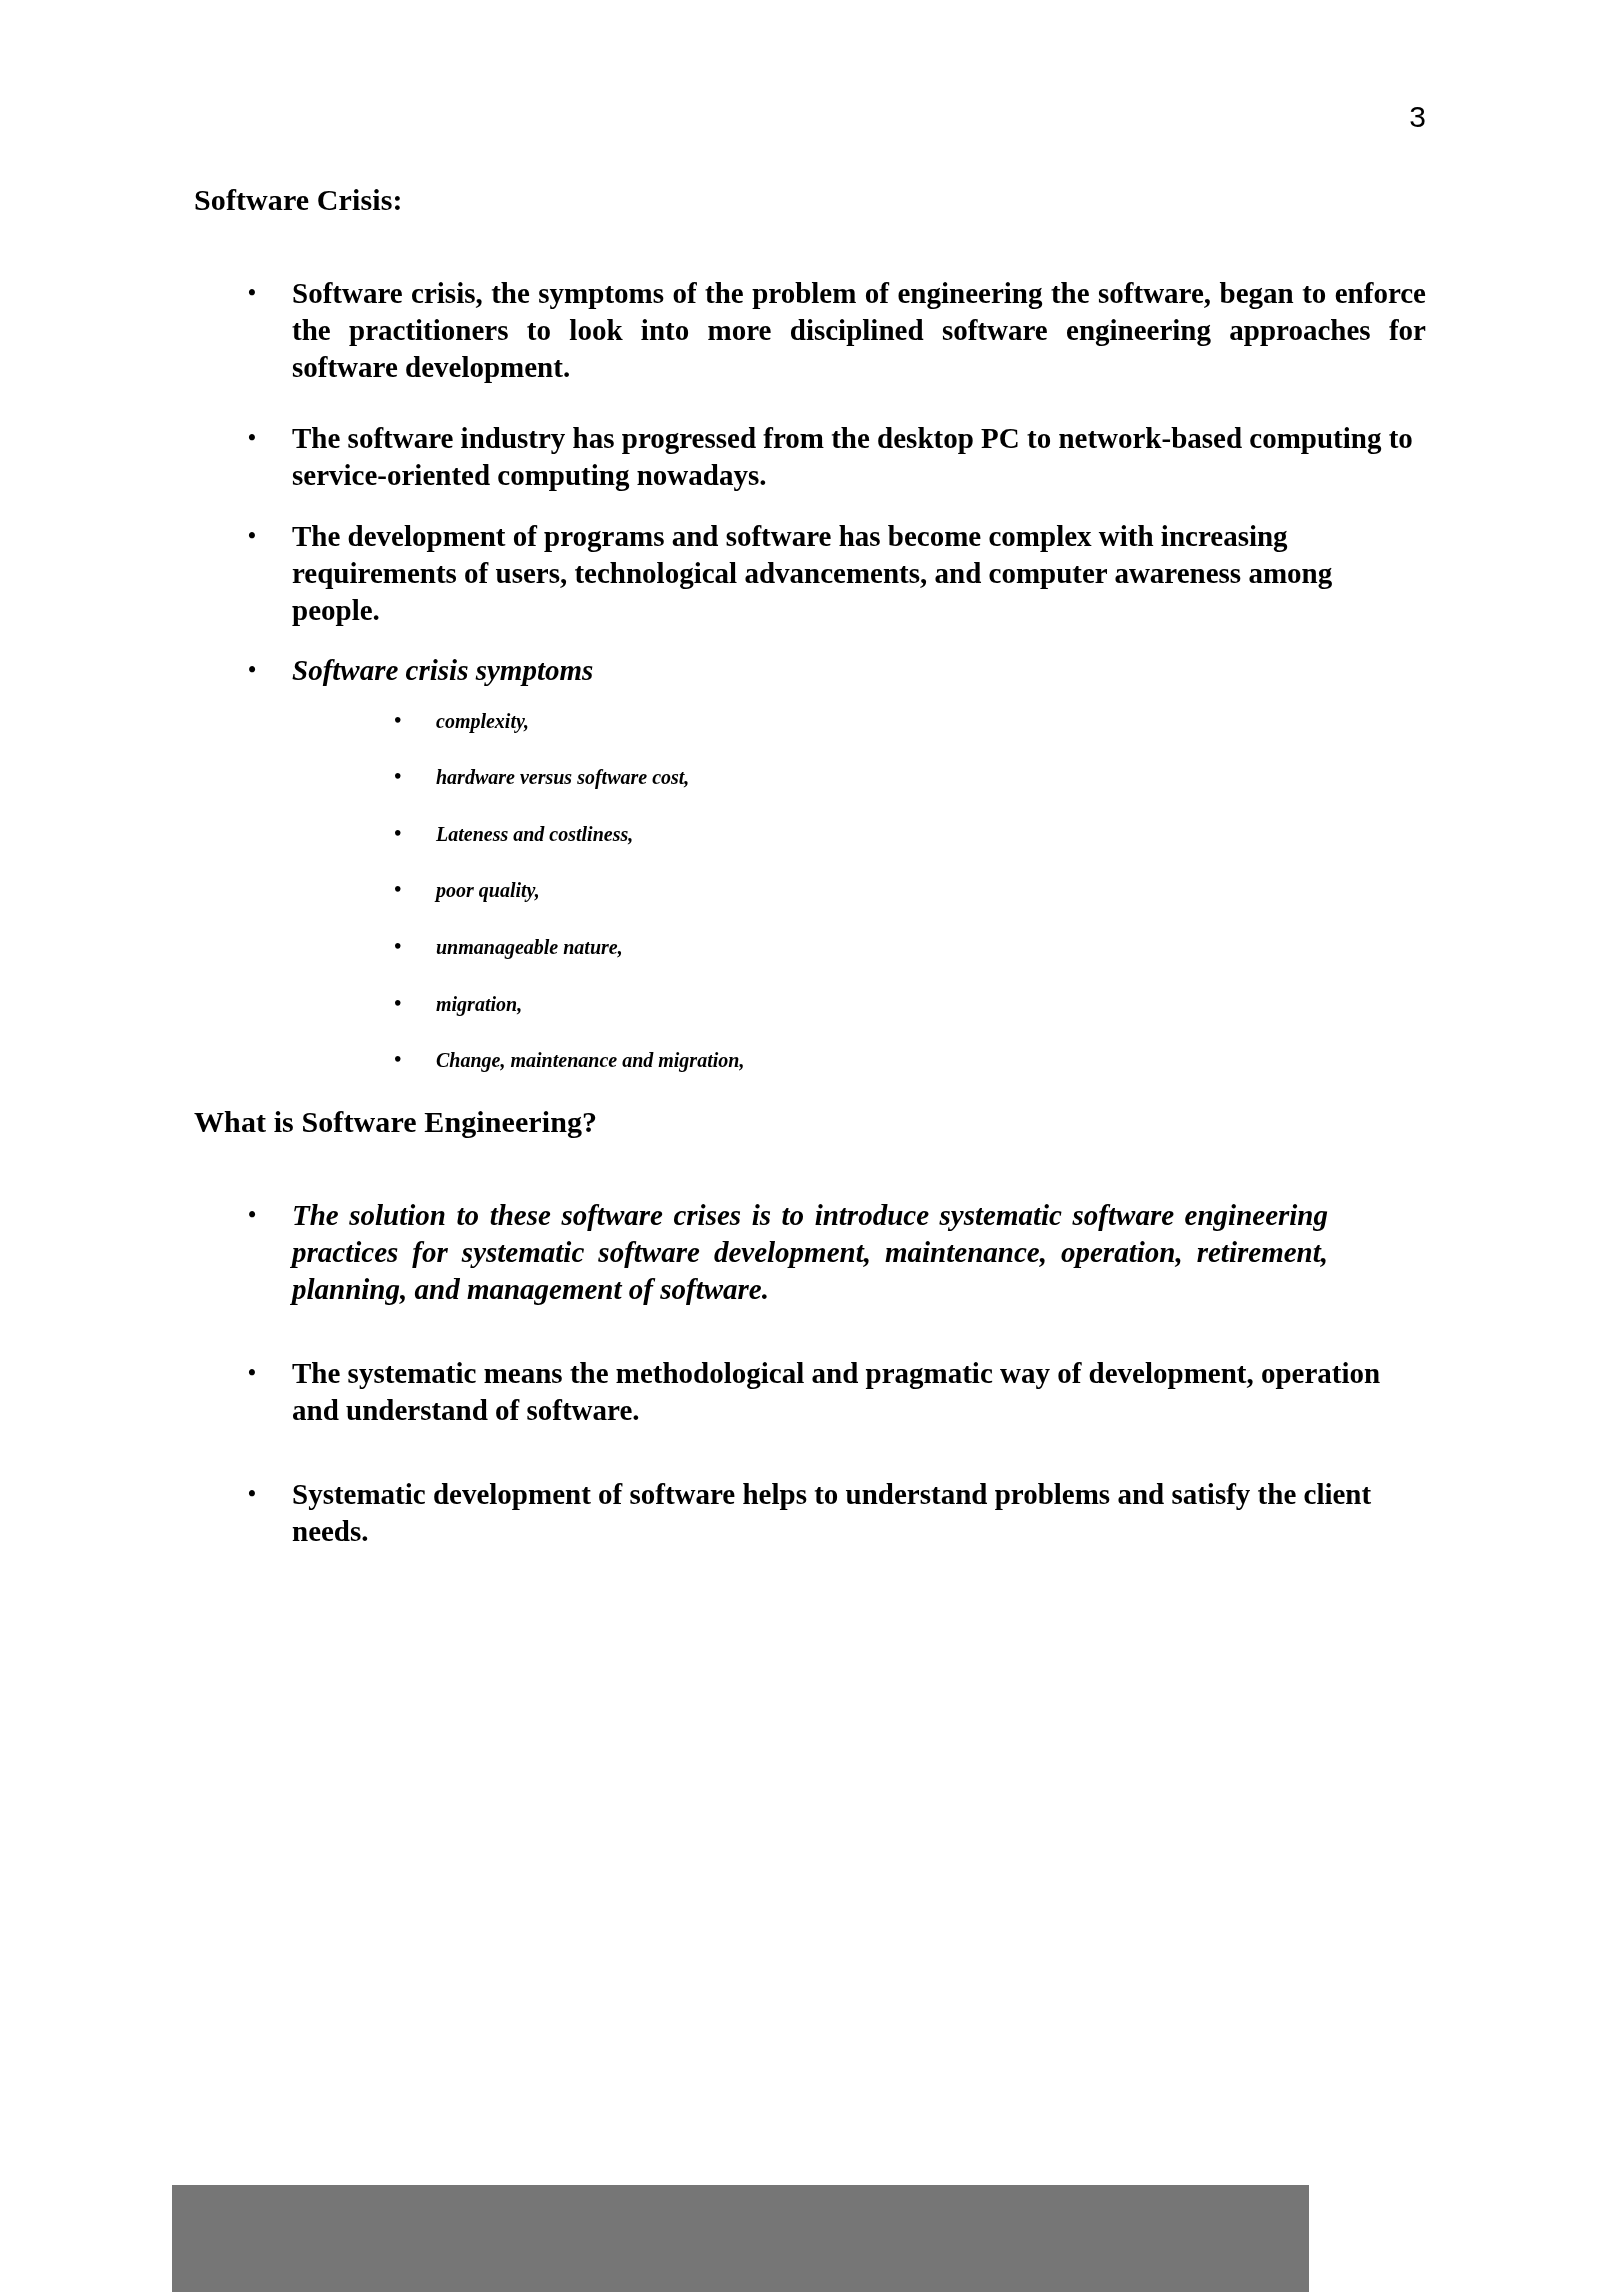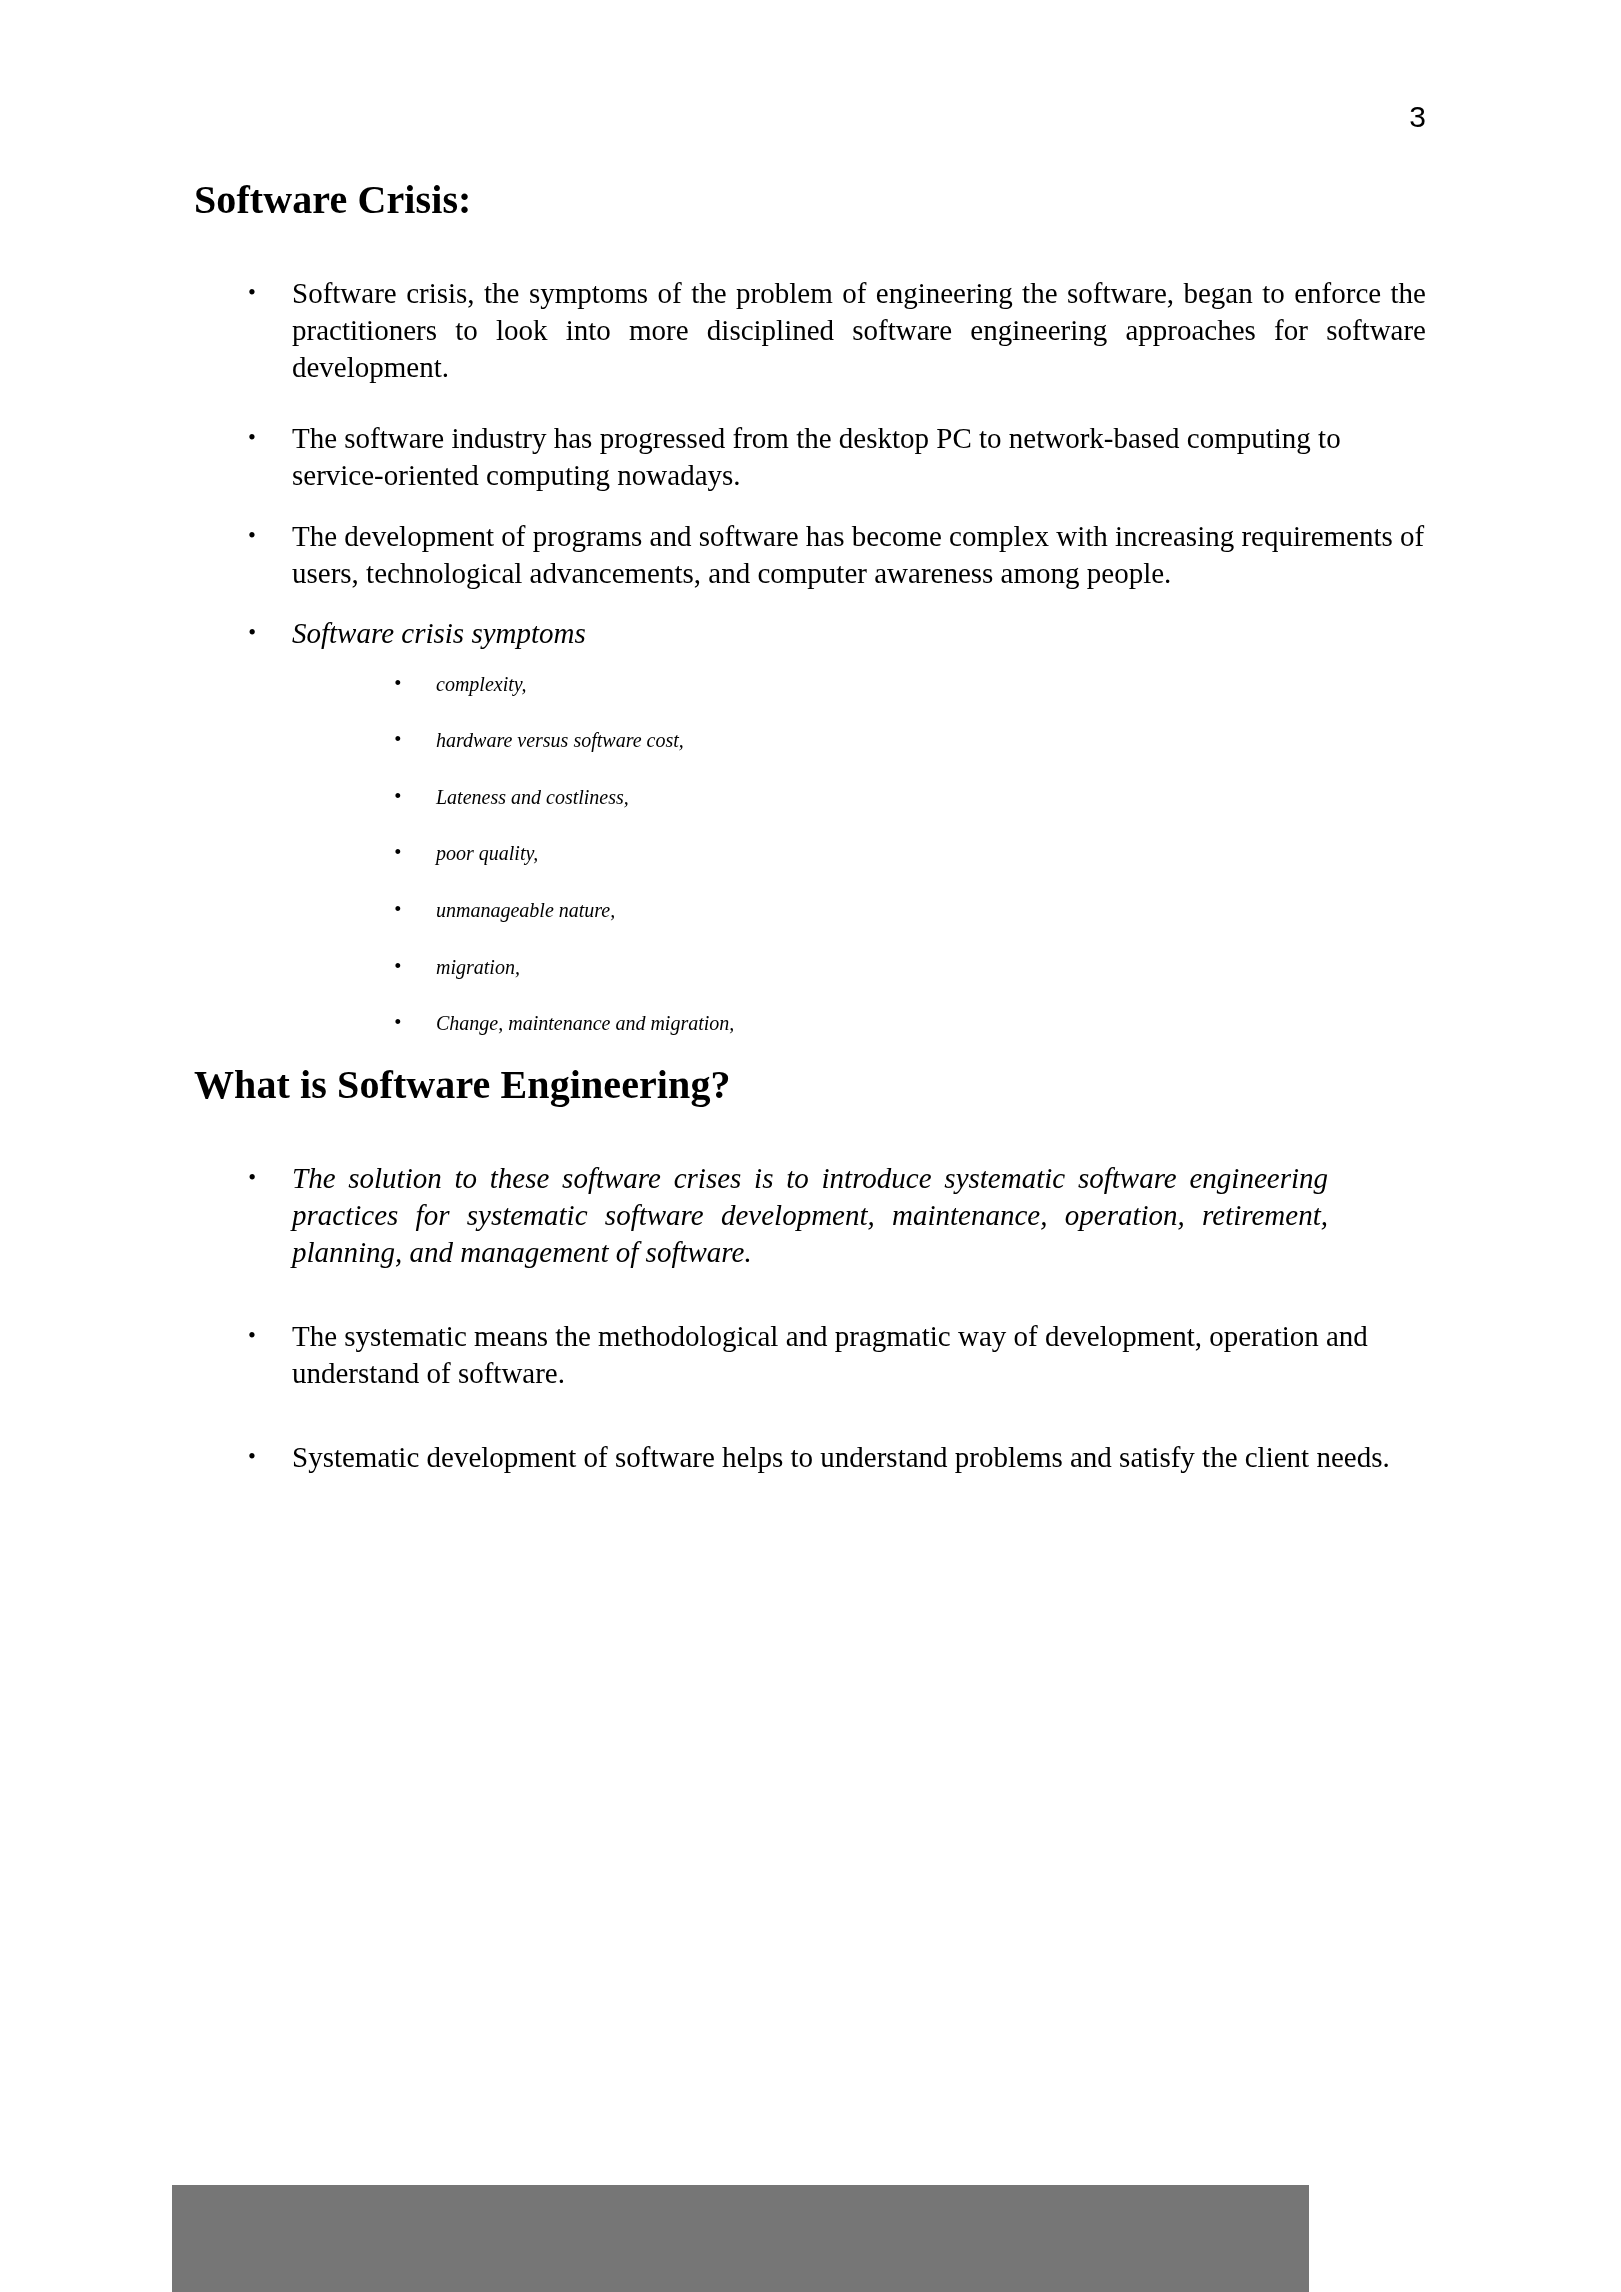--- a/index.html
+++ b/index.html
@@ -32,36 +32,37 @@
 
   
   .content {
     position: absolute;
     top: 181px;
     left: 194px;
     width: 1232px;
   }
 
   .section-heading {
-    font-size: 40px;
+    font-size: 30px;
     font-weight: bold;
     line-height: 37px;
     margin: 0;
     letter-spacing: 0.1px;
   }
 
   .heading-gap-below {
     height: 57px;
   }
 
   
   ul.level1 {
     list-style: none;
     margin: 0;
     padding: 0;
+    font-weight: bold;
   }
   ul.level1 > li {
     position: relative;
     padding-left: 98px;
     font-size: 29px;
     line-height: 37px;
     margin-bottom: 34px;
   }
   ul.level1 > li::before {
     content: "\2022";

